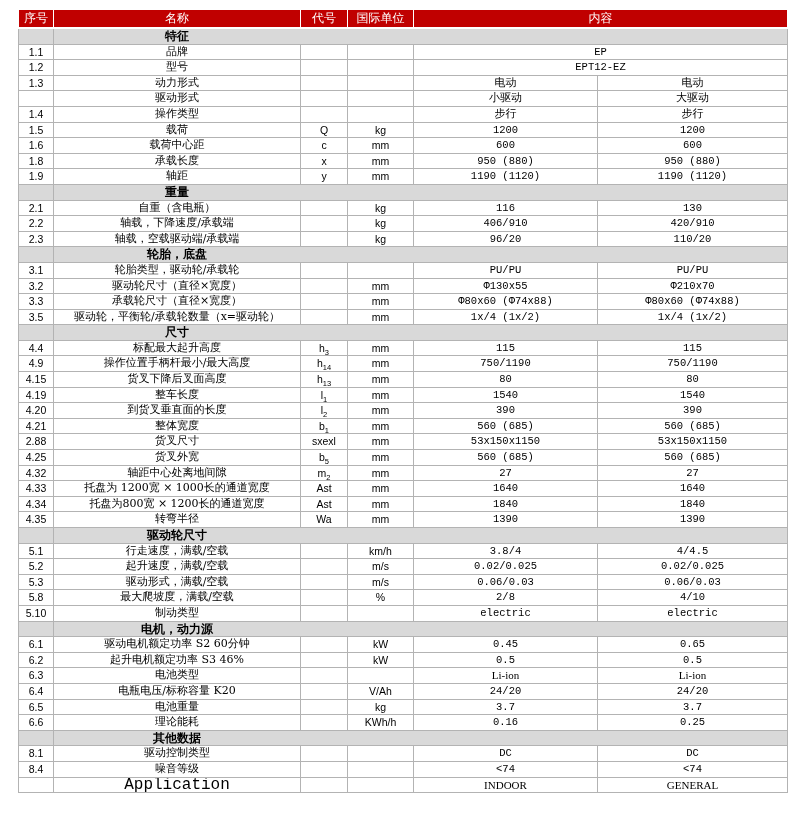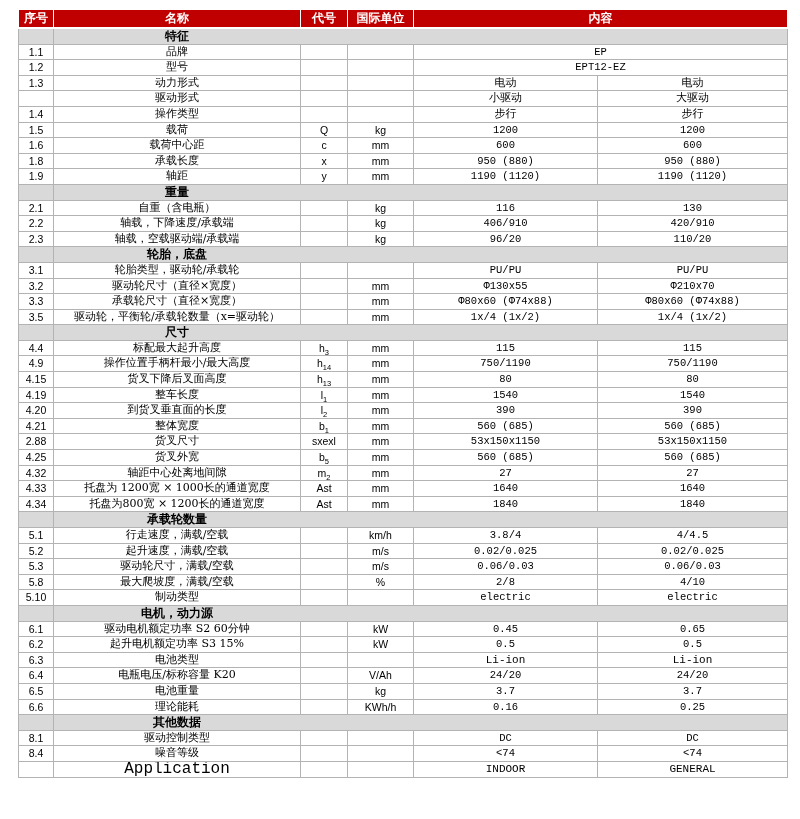--- a/index.html
+++ b/index.html
@@ -13,33 +13,33 @@
   html,body{background:#ffffff;}
   .page{position:relative;width:800px;height:819px;background:#ffffff;overflow:hidden;}
   table.spec{
     position:absolute;left:18px;top:9px;width:769px;
     border-collapse:collapse;table-layout:fixed;
   }
   th,td{overflow:hidden;white-space:nowrap;text-align:center;vertical-align:middle;padding:0;}
   thead th{
     background:var(--header-bg);color:var(--header-fg);
     border:1.5px solid #ffffff;border-bottom:2px solid #ffffff;
-    font-family:"Liberation Sans",sans-serif;font-weight:bold;font-size:12px;
+    font-family:"Liberation Sans",sans-serif;font-weight:normal;font-size:12px;
     height:18px;
   }
   tbody td{
     border:1px solid var(--border);
     height:14.6px;line-height:14.6px;
     color:#000;background:#ffffff;
   }
   .c-no,.c-unit,.c-code{font-family:"Liberation Sans",sans-serif;font-size:10.5px;}
   .c-name{font-family:"DejaVu Serif",serif;font-size:11px;}
   .l-mono{font-family:Liberation Mono, monospace;font-size:16px;}
   .c-val{font-family:"Liberation Mono",monospace;font-size:10.5px;}
-  .v-sans{font-family:Liberation Mono, monospace;font-size:11px;}
+  .v-sans{font-family:Liberation Serif, serif;font-size:11px;}
   .v-cjk{font-family:"DejaVu Serif",serif;font-size:11px;}
   sub{font-size:7.5px;line-height:0;}
   tr.section td{background:var(--section-bg);}
   tr.section .sec-title{font-weight:bold;font-size:12px;}
   
   tr.section .sec-title{border-right-color:var(--section-bg);}
   tr.section .sec-rest{border-left-color:var(--section-bg);}
   .c-no{position:relative;}
 </style>
 </head>
@@ -292,44 +292,52 @@
           <td class="c-val ">1640</td>
         </tr>
         <tr>
           <td class="c-no">4.34</td>
           <td class="c-name">托盘为800宽 × 1200长的通道宽度</td>
           <td class="c-code"><span>Ast</span></td>
           <td class="c-unit">mm</td>
           <td class="c-val ">1840</td>
           <td class="c-val ">1840</td>
         </tr>
-        <tr class="section">
-          <td class="c-no"></td>
-          <td class="c-name sec-title">承载轮数量</td>
+        <tr>
+          <td class="c-no">4.35</td>
+          <td class="c-name">转弯半径</td>
+          <td class="c-code"><span>Wa</span></td>
+          <td class="c-unit">mm</td>
+          <td class="c-val ">1390</td>
+          <td class="c-val ">1390</td>
+        </tr>
+        <tr class="section">
+          <td class="c-no"></td>
+          <td class="c-name sec-title">驱动轮尺寸</td>
           <td class="sec-rest" colspan="4"></td>
         </tr>
         <tr>
           <td class="c-no">5.1</td>
           <td class="c-name">行走速度，满载/空载</td>
           <td class="c-code"><span></span></td>
           <td class="c-unit">km/h</td>
           <td class="c-val ">3.8/4</td>
           <td class="c-val ">4/4.5</td>
         </tr>
         <tr>
           <td class="c-no">5.2</td>
           <td class="c-name">起升速度，满载/空载</td>
           <td class="c-code"><span></span></td>
           <td class="c-unit">m/s</td>
           <td class="c-val ">0.02/0.025</td>
           <td class="c-val ">0.02/0.025</td>
         </tr>
         <tr>
           <td class="c-no">5.3</td>
-          <td class="c-name">驱动轮尺寸，满载/空载</td>
+          <td class="c-name">驱动形式，满载/空载</td>
           <td class="c-code"><span></span></td>
           <td class="c-unit">m/s</td>
           <td class="c-val ">0.06/0.03</td>
           <td class="c-val ">0.06/0.03</td>
         </tr>
         <tr>
           <td class="c-no">5.8</td>
           <td class="c-name">最大爬坡度，满载/空载</td>
           <td class="c-code"><span></span></td>
           <td class="c-unit">%</td>
@@ -352,21 +360,21 @@
         <tr>
           <td class="c-no">6.1</td>
           <td class="c-name">驱动电机额定功率 S2 60分钟</td>
           <td class="c-code"><span></span></td>
           <td class="c-unit">kW</td>
           <td class="c-val ">0.45</td>
           <td class="c-val ">0.65</td>
         </tr>
         <tr>
           <td class="c-no">6.2</td>
-          <td class="c-name">起升电机额定功率 S3 15%</td>
+          <td class="c-name">起升电机额定功率 S3 46%</td>
           <td class="c-code"><span></span></td>
           <td class="c-unit">kW</td>
           <td class="c-val ">0.5</td>
           <td class="c-val ">0.5</td>
         </tr>
         <tr>
           <td class="c-no">6.3</td>
           <td class="c-name">电池类型</td>
           <td class="c-code"><span></span></td>
           <td class="c-unit"></td>

